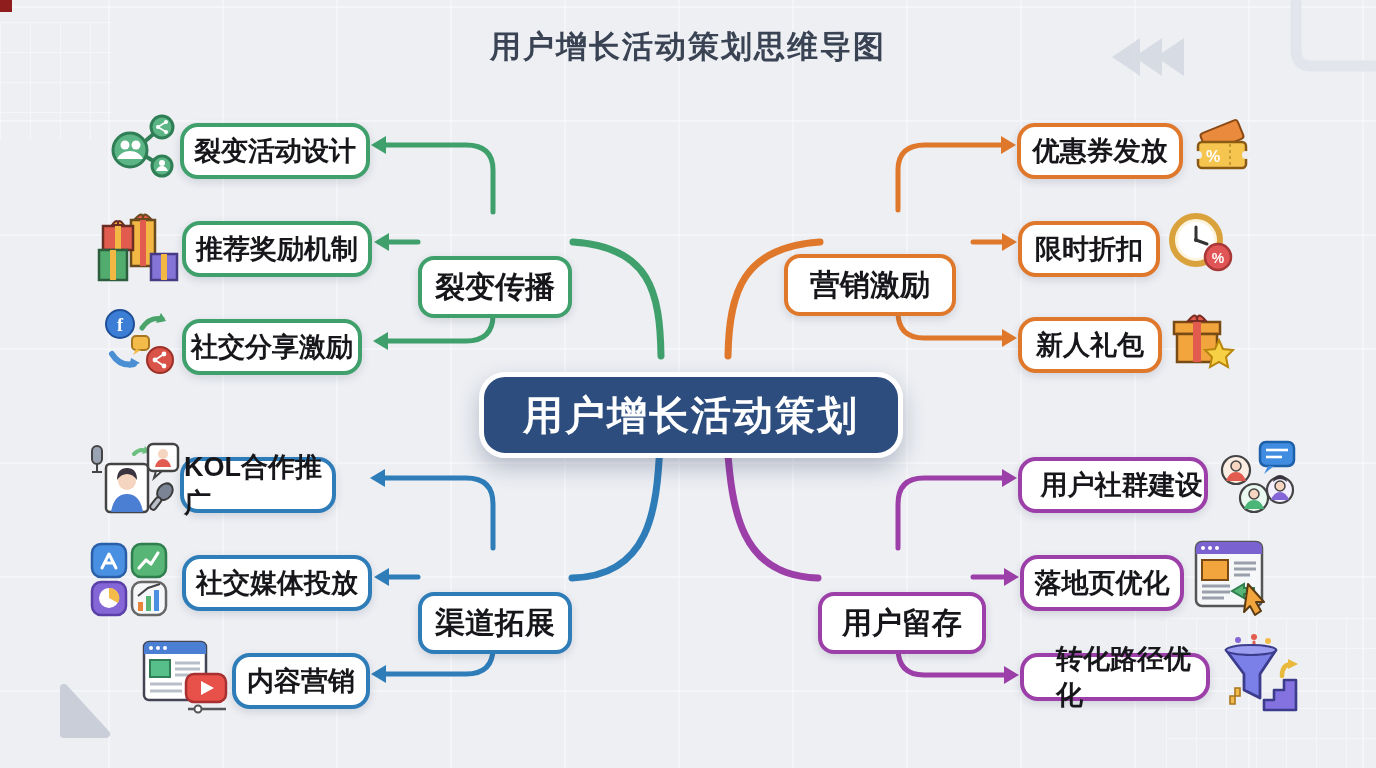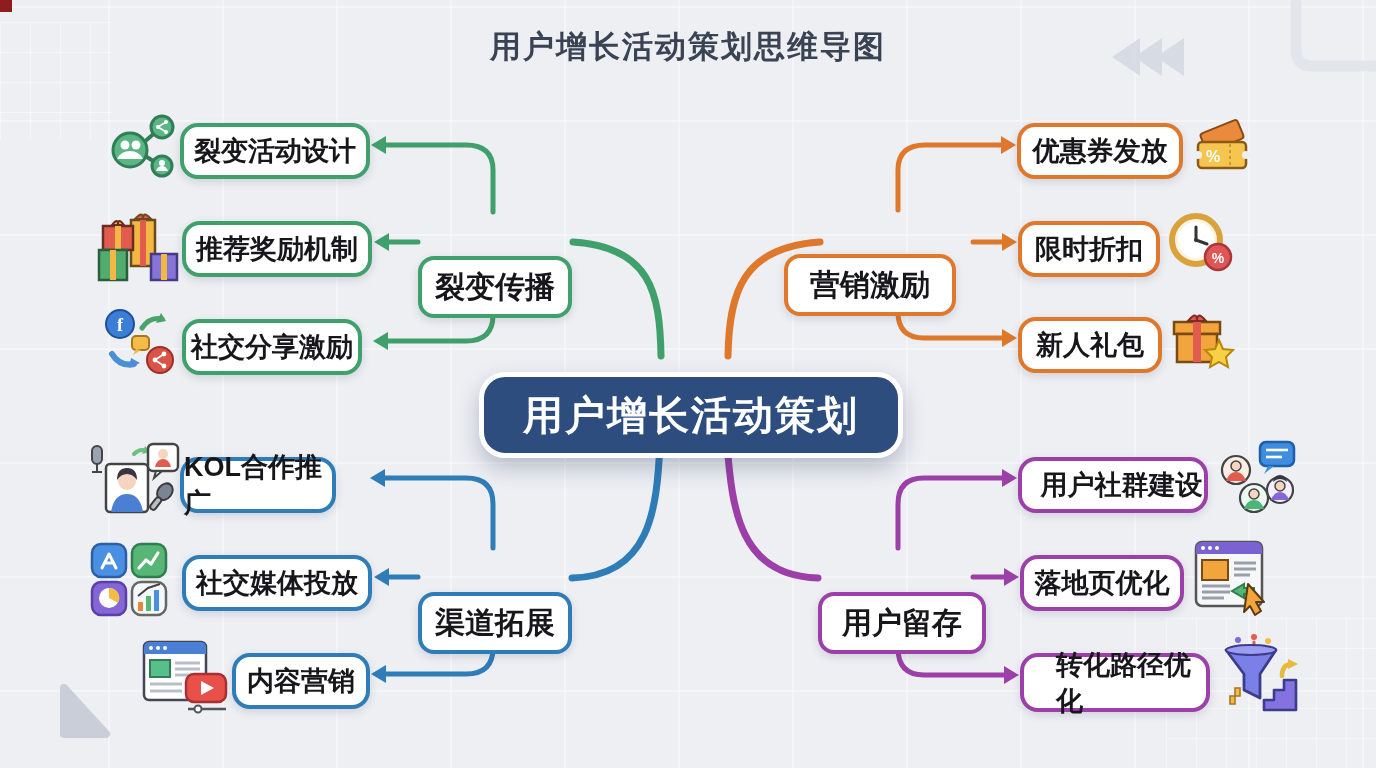--- a/index.html
+++ b/index.html
@@ -153,21 +153,21 @@
   <div class="node leaf blue" style="left:232px;top:646px;width:138px;">
       <span>内容营销</span>
     </div>
 
   <div class="node leaf purple" style="left:1018px;top:450px;width:190px;padding-left:17px;">
       <span>用户社群建设</span>
     </div>
   <div class="node leaf purple" style="left:1020px;top:548px;width:164px;">
       <span>落地页优化</span>
     </div>
-  <div class="node leaf purple" style="left:1020px;top:646px;width:190px;height:59px;padding-left:32px;">
+  <div class="node leaf purple" style="left:1020px;top:646px;width:190px;height:48px;padding-left:32px;">
       <span>转化路径优化</span>
     </div>
 
   <svg class="icon" style="left:106px;top:110px;" width="72" height="72" viewBox="0 0 72 72">
     <line x1="36" y1="34" x2="52" y2="20" stroke="#2f7e55" stroke-width="4"></line>
     <line x1="36" y1="44" x2="52" y2="54" stroke="#2f7e55" stroke-width="4"></line>
     <circle cx="24" cy="40" r="17" fill="#5cb585" stroke="#2f7e55" stroke-width="3"></circle>
     <circle cx="19" cy="35" r="4.5" fill="#fff"></circle>
       <circle cx="30" cy="35" r="4.5" fill="#fff"></circle>
     <path d="M11 49 q4 -8 13 -8 q9 0 13 8 z" fill="#fff"></path>

